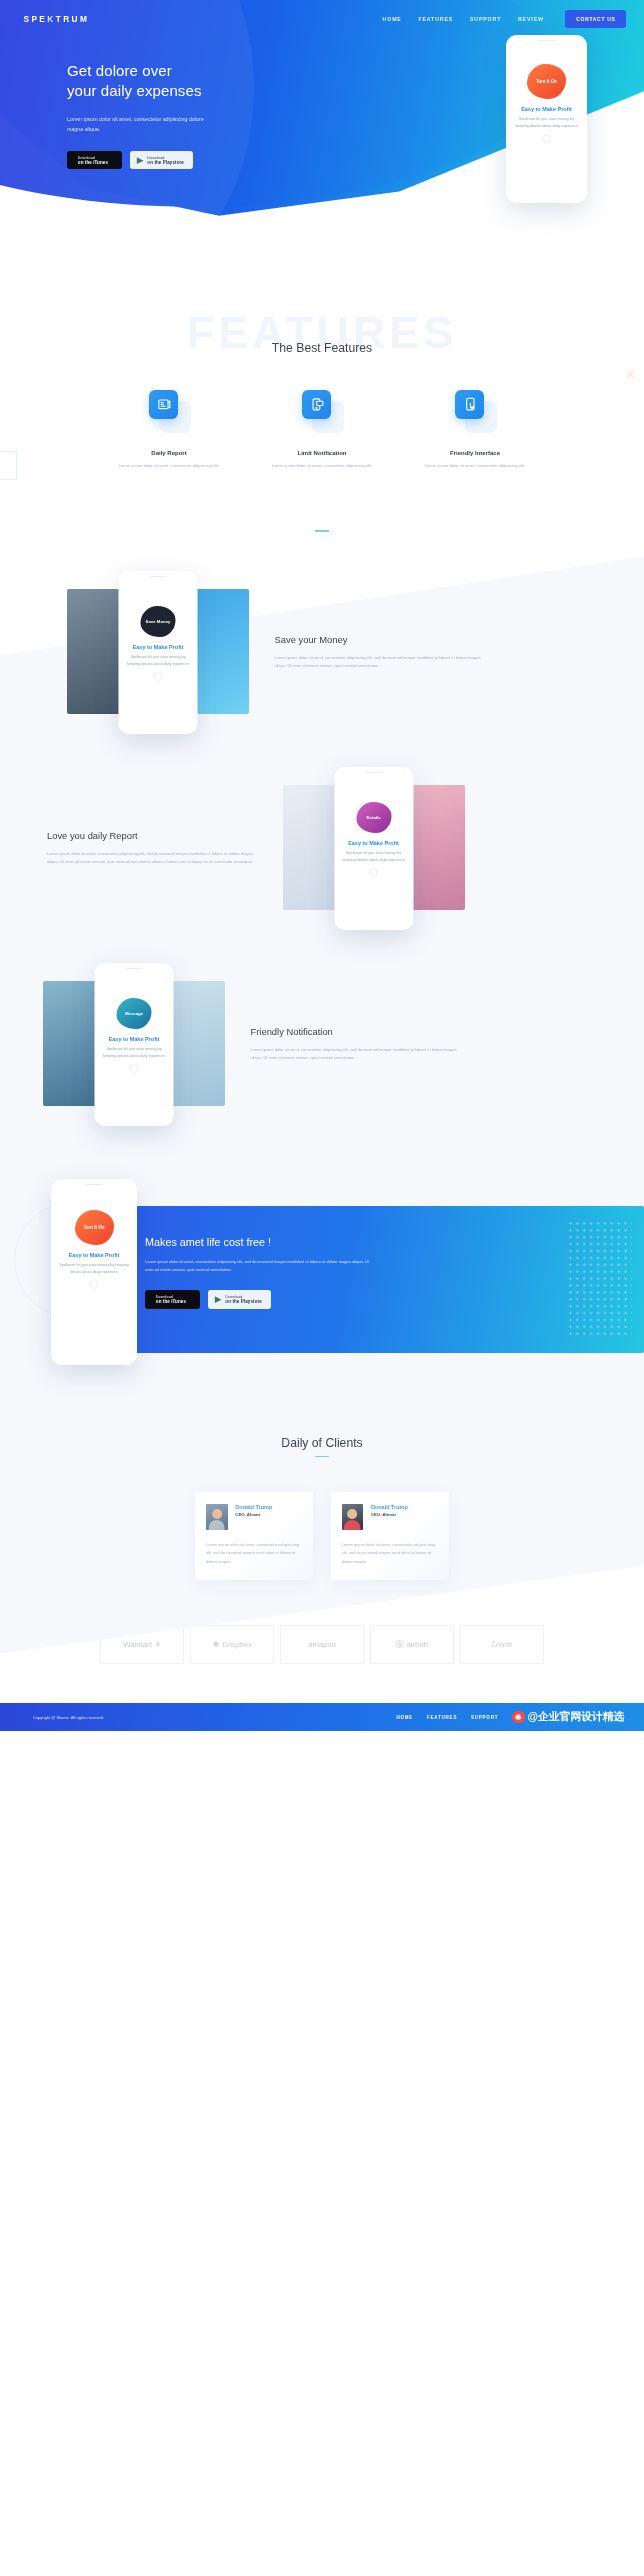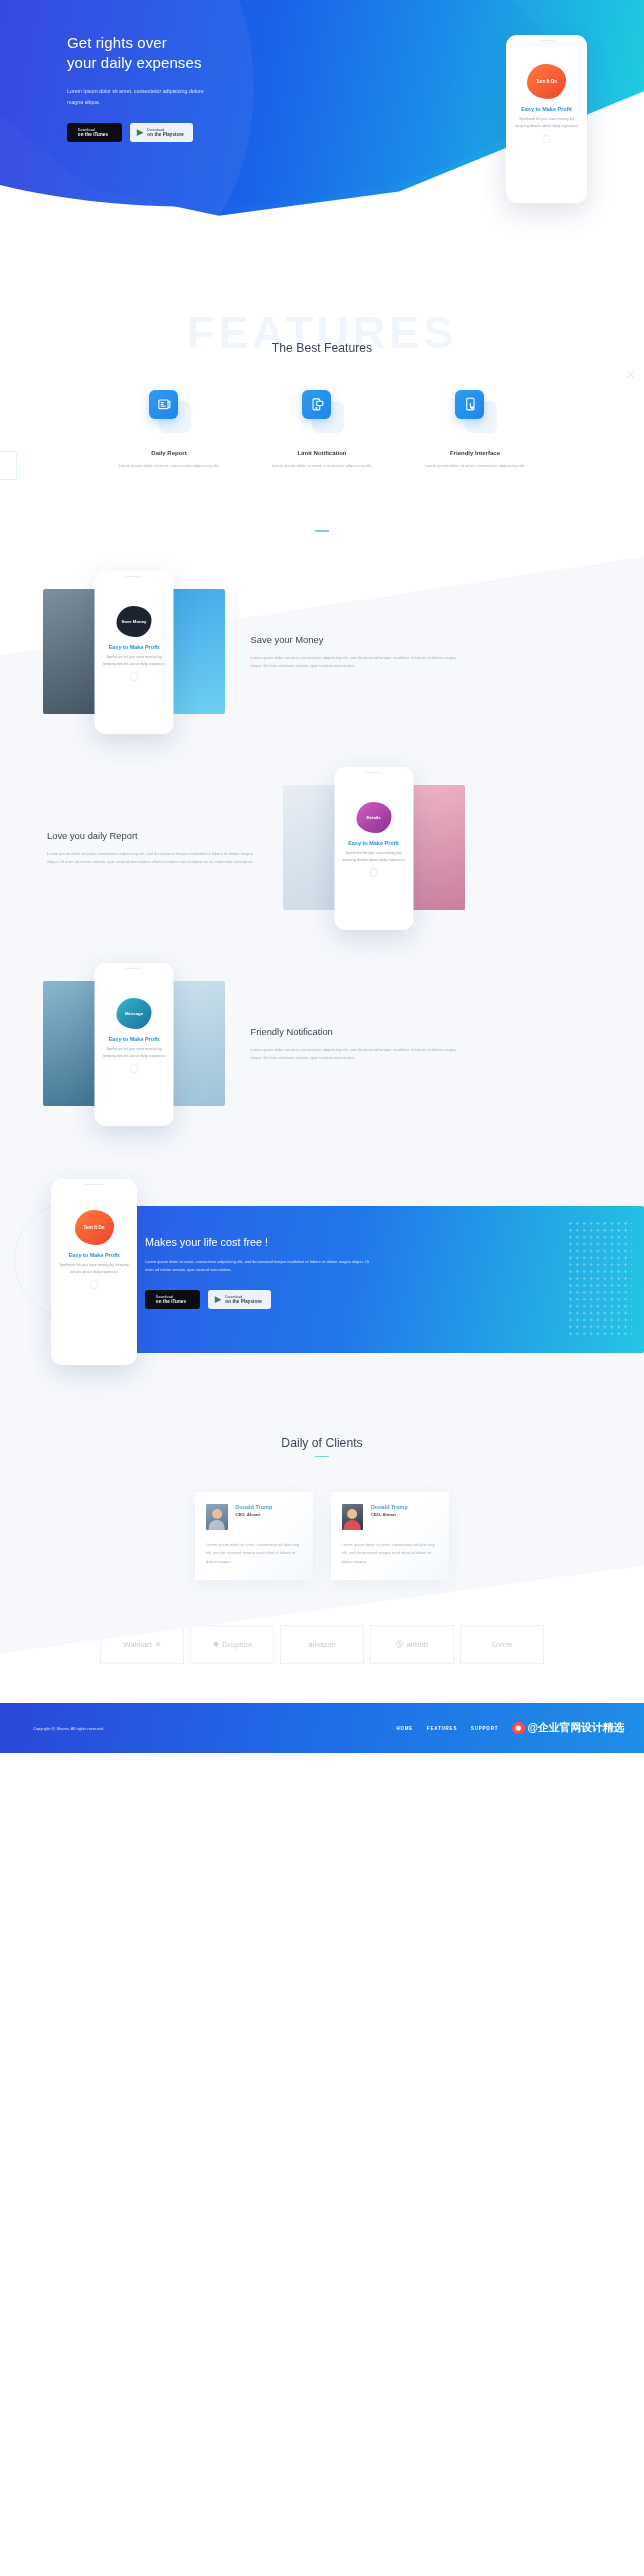--- a/index.html
+++ b/index.html
@@ -233,21 +233,21 @@
   
   .logos { display: flex; justify-content: center; gap: 5.9px; padding: 45px 0 39px; }
   .logo-box {
     width: 84px; height: 39px; border: 1px solid #eef1f5;
     display: flex; align-items: center; justify-content: center;
     color: #c3c9d2; font-size: 7.8px; gap: 2.9px;
   }
 
   
   .footer {
-    height: 50px; display: flex; align-items: center; justify-content: space-between;
+    height: 28px; display: flex; align-items: center; justify-content: space-between;
     padding: 0 19.6px 0 33px;
     background: linear-gradient(100deg,#2b47d8 0%,#1f6be8 48%,#1f8fe6 100%);
   }
   .copyright { color: rgba(255,255,255,.82); font-size: 4px; }
   .fnav { display: flex; gap: 13.7px; align-items: center; }
   .fnav a { color: #fff; font-size: 4.5px; letter-spacing: 0.8px; font-weight: 700; text-decoration: none; }
   .watermark-cn {
     display: flex; align-items: center; gap: 2.9px;
     color: #fff; font-size: 10.8px; font-weight: 700;
   }
@@ -260,24 +260,34 @@
 </head>
 <body>
 
 <div class="page">
 
   <section class="hero">
     <div class="hero-bg"></div>
     <div class="hero-bg2"></div>
     <div class="hero-sheen"></div>
 
+    <nav class="topnav">
+      <div class="logo"><span>SPE</span><span class="k">K</span><span>TRUM</span></div>
+      <div class="nav-links">
+        <a href="#">HOME</a>
+        <a href="#">FEATURES</a>
+        <a href="#">SUPPORT</a>
+        <a href="#">REVIEW</a>
+        <button class="contact-btn">CONTACT US</button>
+      </div>
+    </nav>
 
     <div class="hero-inner">
       <h1>
-        <span>Get rights over</span><br>
+        <span>Get dolore over</span><br>
         <span>your daily expenses</span>
       </h1>
       <p class="sub">Lorem ipsum dolor sit amet, consectetur adipisicing dolore magna aliqua.</p>
       <div class="store-row">
         <div class="store-btn dark">
           <span class="store-ico"></span>
           <span class="store-tx">
             <span class="l1">Download</span>
             <span class="l2">on the iTunes</span>
           </span>
@@ -358,21 +368,21 @@
         <h3>Friendly Interface</h3>
         <p>Lorem ipsum dolor sit amet, consectetur adipisicing elit,</p>
       </div>
     </div>
   </section>
 
   <section class="everything">
     <div class="diag-bg"></div>
     <div class="underline"></div>
 
-    <div class="row left" style="margin-top:39px;">
+    <div class="row left" style="margin-top:39px;margin-left:24px;">
       <div class="mock">
         <div class="mock-img a" style="background:linear-gradient(160deg,#7c8fa0,#41525f);"></div>
         <div class="mock-img b" style="background:linear-gradient(160deg,#3ea6e8,#6fd0f2);"></div>
         <div class="phone mock-phone">
           <div class="phone-speaker"></div>
           <div class="phone-screen">
             <div class="blob">
               <div class="blob-shape" style="background:#1d2430;"></div>
               <span>Save Money</span>
             </div>
@@ -433,21 +443,21 @@
         <p>Lorem ipsum dolor sit amet, consectetur adipisicing elit, sed do eiusmod tempor incididunt ut labore et dolore magna aliqua. Ut enim ad minim veniam, quis nostrud exercitation.</p>
       </div>
     </div>
 
     <div class="cta-wrap">
       <div class="cta-ring"></div>
       <div class="cta-band">
         <div class="cta-dots"></div>
       </div>
       <div class="cta-text">
-        <h2>Makes your life cost free !</h2>
+        <h2>Makes amet life cost free !</h2>
         <p>Lorem ipsum dolor sit amet, consectetur adipisicing elit, sed do eiusmod tempor incididunt ut labore et dolore magna aliqua. Ut enim ad minim veniam, quis nostrud exercitation.</p>
         <div class="store-row">
           <div class="store-btn dark">
             <span class="store-ico"></span>
             <span class="store-tx">
               <span class="l1">Download</span>
               <span class="l2">on the iTunes</span>
             </span>
           </div>
           <div class="store-btn light">

